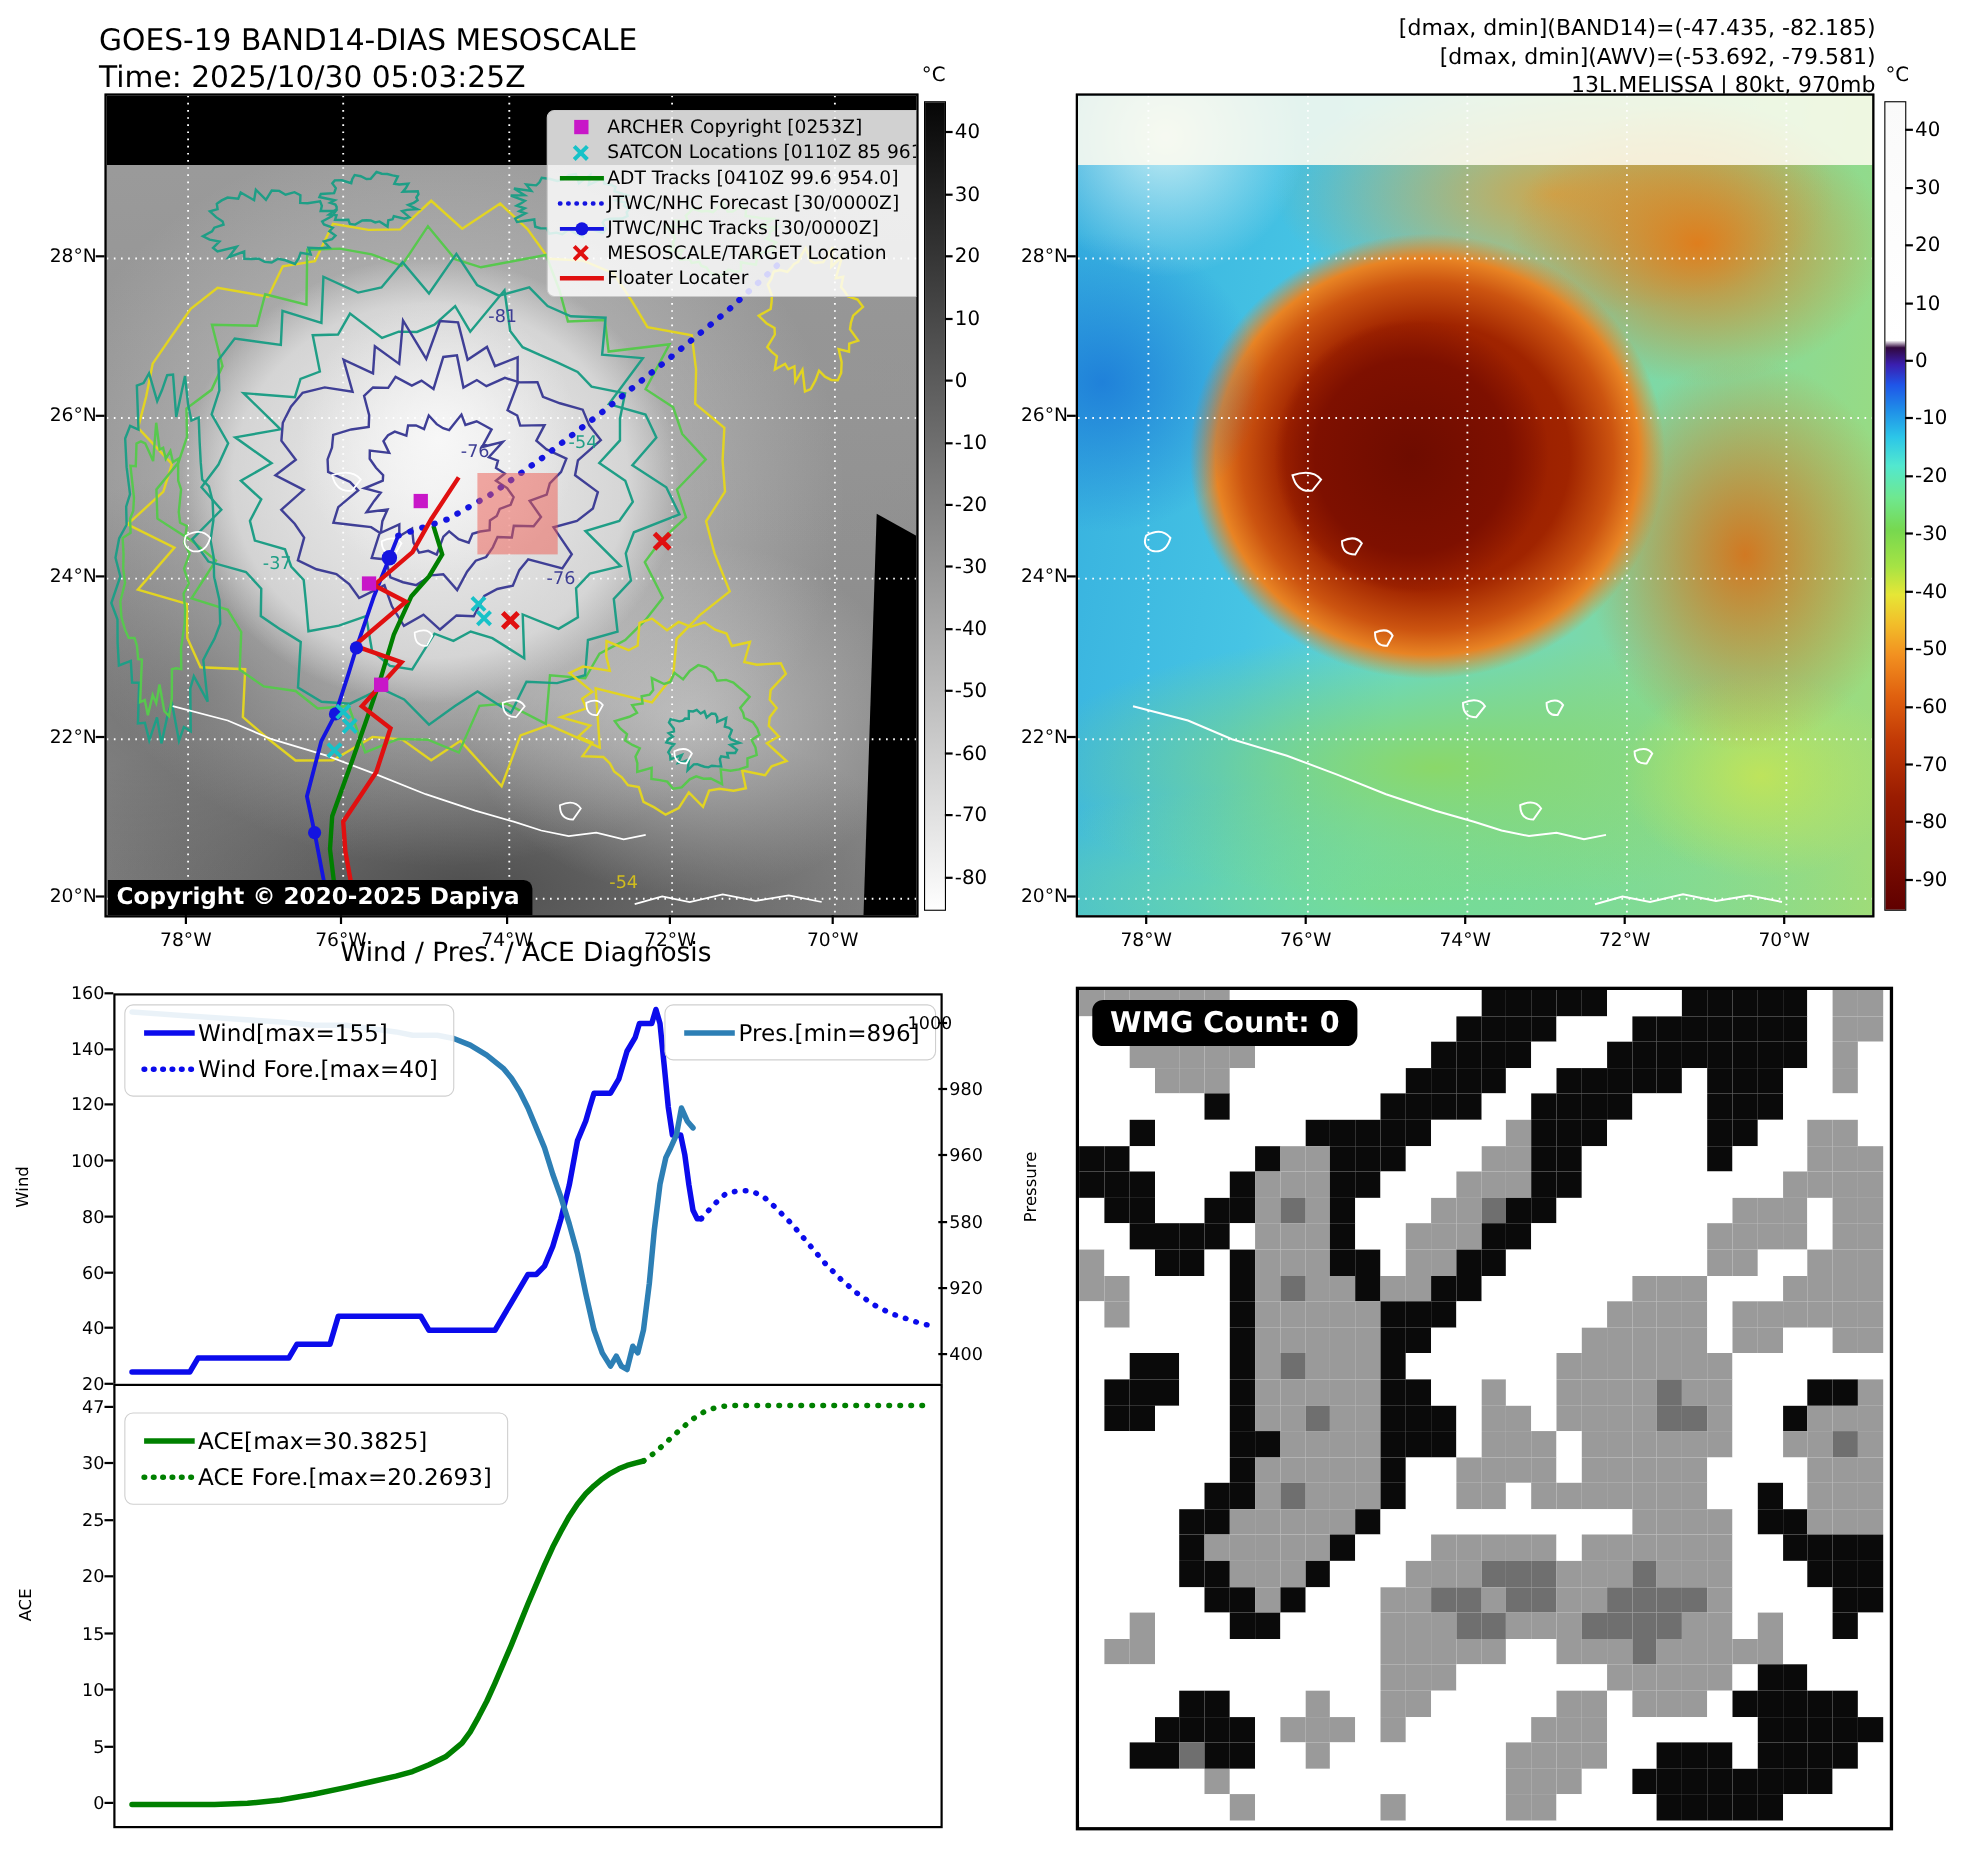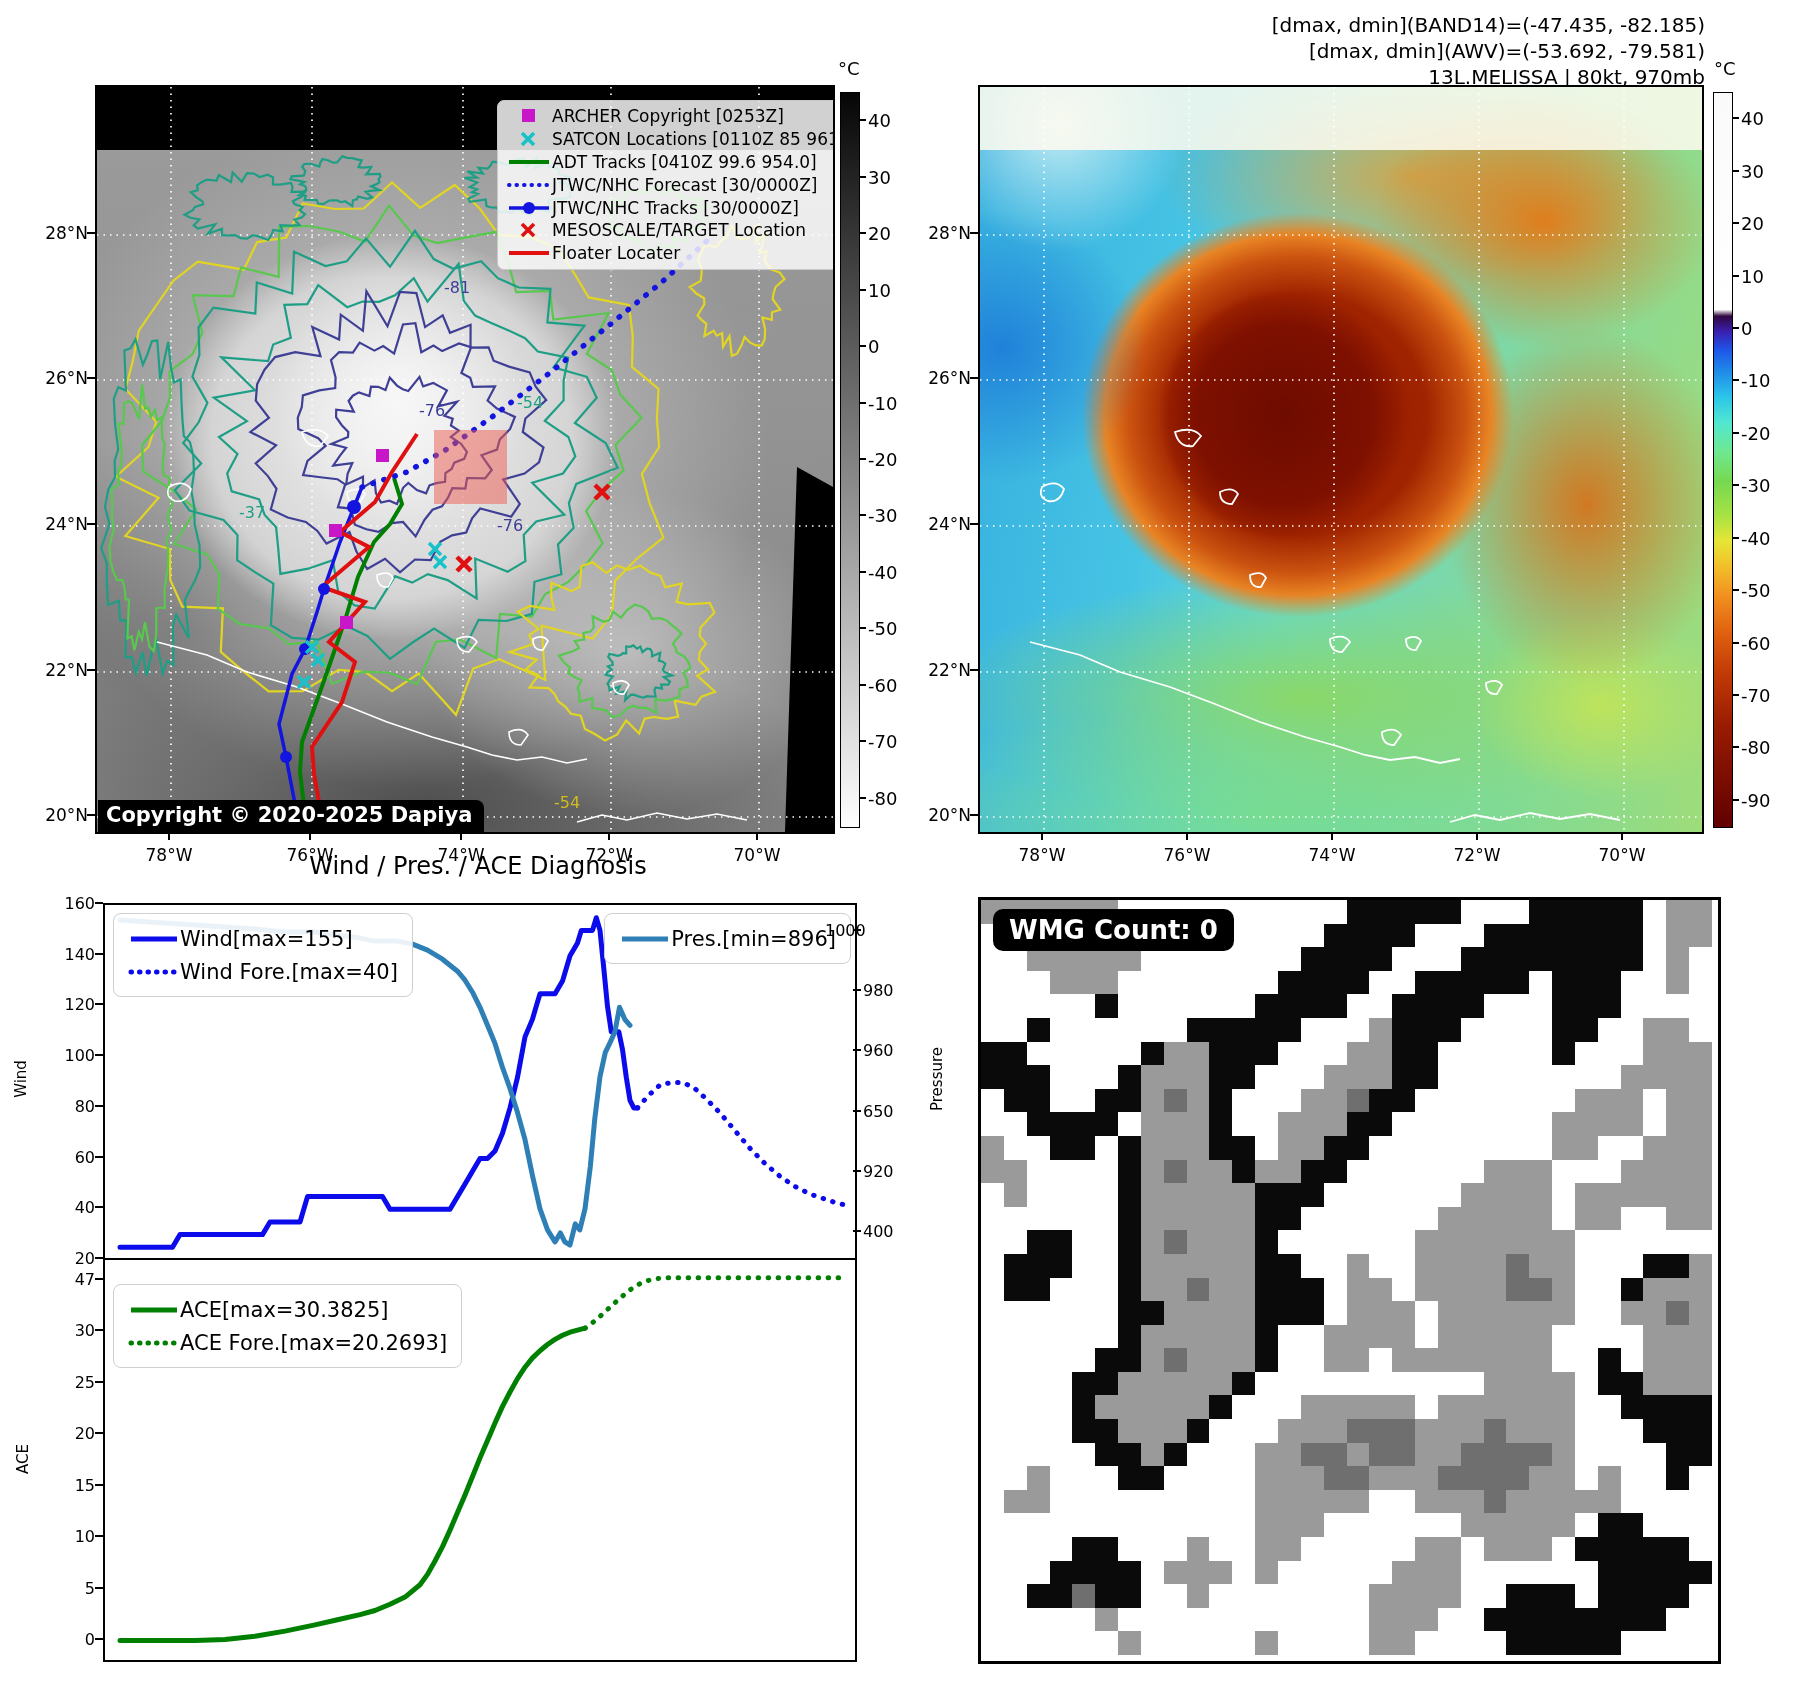--- a/index.html
+++ b/index.html
@@ -55,20 +55,24 @@
             grid-template-columns:repeat(32,1fr);grid-template-rows:repeat(32,1fr);}
   #wmg-badge{position:absolute;left:12px;top:9px;background:#000;color:#fff;font-weight:bold;
              font-size:26px;padding:4px 14px;border-radius:10px;border:2px solid #000;}
   .pinkbox{position:absolute;left:337px;top:343px;width:73px;height:74px;background:rgba(238,90,80,.5);}
   .cunit{position:absolute;font-size:18px;}
 </style>
 </head>
 <body>
 <div id="root">
 
+<div id="tl-title">
+  <div>GOES-19 BAND14-DIAS MESOSCALE</div>
+  <div>Time: 2025/10/30 05:03:25Z</div>
+</div>
 <div id="tr-info">
   <div>[dmax, dmin](BAND14)=(-47.435, -82.185)</div>
   <div>[dmax, dmin](AWV)=(-53.692, -79.581)</div>
   <div>13L.MELISSA | 80kt, 970mb</div>
 </div>
 
 <div class="map-panel" id="tl-map" style="left:95px;top:85px;width:736px;height:745px;">
   <div id="tl-base"></div>
   <div style="position:absolute;left:0;top:0;width:736px;height:63px;background:#000;"></div>
   <svg id="tlSvg" class="map-svg" width="736" height="745" viewBox="0 0 736 745">
@@ -406,21 +410,21 @@
       <div class="ticklab" style="left:95px;top:1207.2857142857142px;transform:translate(-100%,-50%);font-size:16px;">40</div>
       <div class="tickmark" style="left:95px;top:1206.2857142857142px;width:8px;height:2px;"></div>
       <div class="ticklab" style="left:95px;top:1258px;transform:translate(-100%,-50%);font-size:16px;">20</div>
       <div class="tickmark" style="left:95px;top:1257px;width:8px;height:2px;"></div>
       <div class="ticklab" style="left:825px;top:930.0762711864406px;transform:translateY(-50%);font-size:16px;">1000</div>
       <div class="tickmark" style="left:853px;top:929.0762711864406px;width:8px;height:2px;"></div>
       <div class="ticklab" style="left:863px;top:990.2457627118645px;transform:translateY(-50%);font-size:16px;">980</div>
       <div class="tickmark" style="left:853px;top:989.2457627118645px;width:8px;height:2px;"></div>
       <div class="ticklab" style="left:863px;top:1050.415254237288px;transform:translateY(-50%);font-size:16px;">960</div>
       <div class="tickmark" style="left:853px;top:1049.415254237288px;width:8px;height:2px;"></div>
-      <div class="ticklab" style="left:863px;top:1110.584745762712px;transform:translateY(-50%);font-size:16px;">650</div>
+      <div class="ticklab" style="left:863px;top:1110.584745762712px;transform:translateY(-50%);font-size:16px;">580</div>
       <div class="tickmark" style="left:853px;top:1109.584745762712px;width:8px;height:2px;"></div>
       <div class="ticklab" style="left:863px;top:1170.7542372881355px;transform:translateY(-50%);font-size:16px;">920</div>
       <div class="tickmark" style="left:853px;top:1169.7542372881355px;width:8px;height:2px;"></div>
       <div class="ticklab" style="left:863px;top:1230.9237288135594px;transform:translateY(-50%);font-size:16px;">400</div>
       <div class="tickmark" style="left:853px;top:1229.9237288135594px;width:8px;height:2px;"></div>
       <div class="ticklab" style="left:95px;top:1278.618556701031px;transform:translate(-100%,-50%);font-size:16px;">47</div>
       <div class="tickmark" style="left:95px;top:1277.618556701031px;width:8px;height:2px;"></div>
       <div class="ticklab" style="left:95px;top:1330.1649484536083px;transform:translate(-100%,-50%);font-size:16px;">30</div>
       <div class="tickmark" style="left:95px;top:1329.1649484536083px;width:8px;height:2px;"></div>
       <div class="ticklab" style="left:95px;top:1381.7113402061855px;transform:translate(-100%,-50%);font-size:16px;">25</div>

